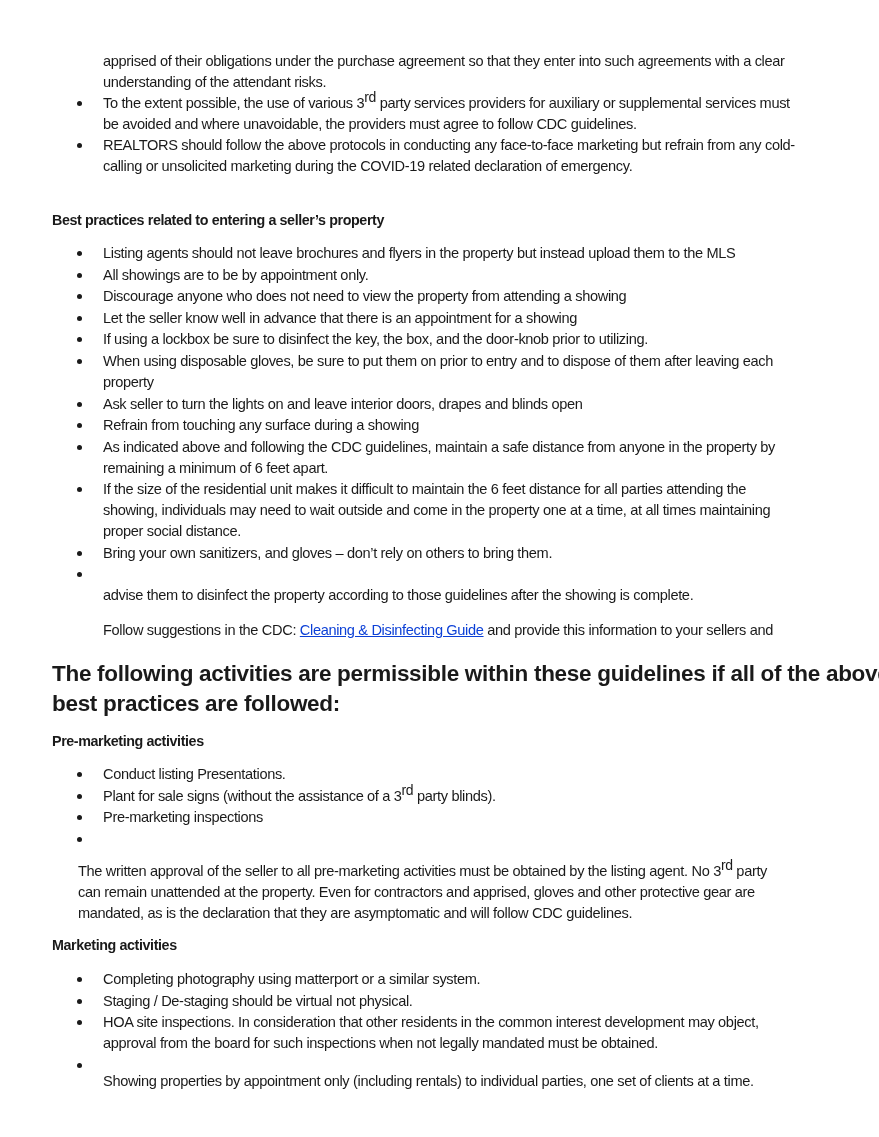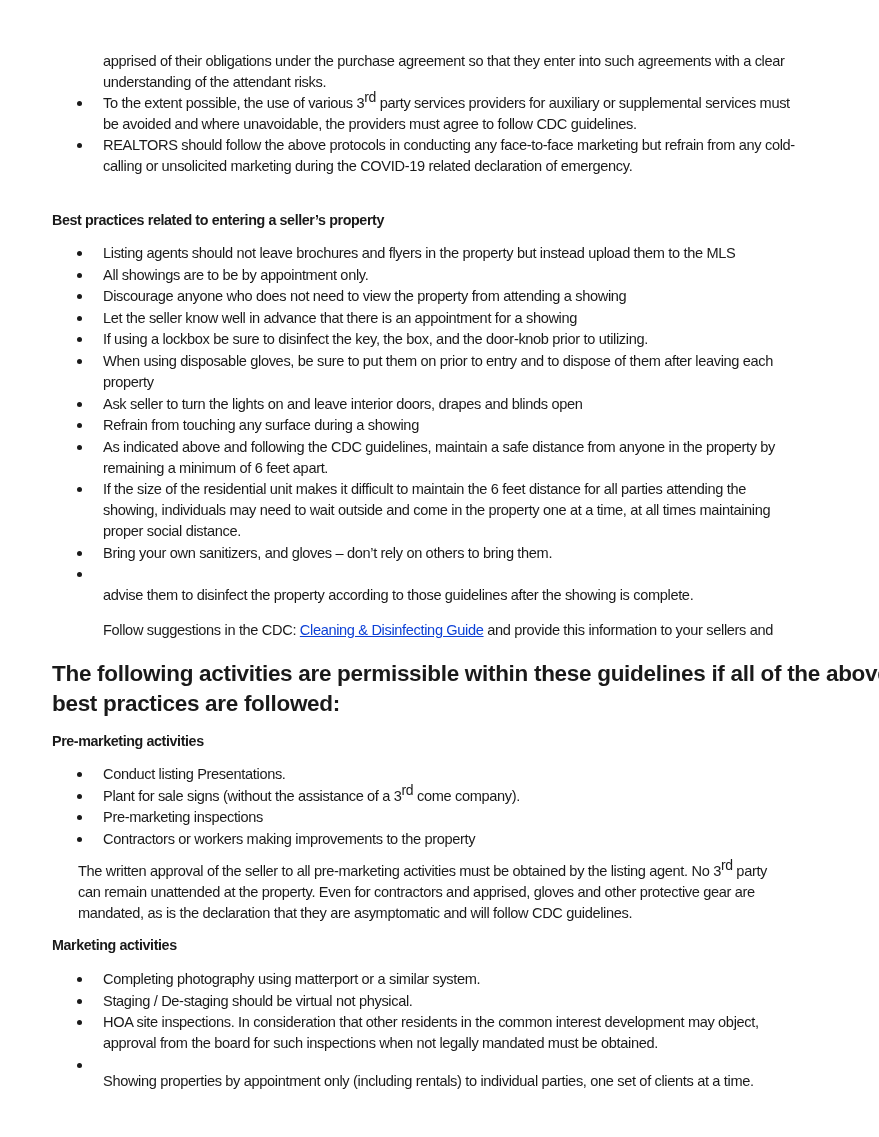--- a/index.html
+++ b/index.html
@@ -80,27 +80,26 @@
 
   <div class="big-heading" style="left:52px; top:659px;">The following activities are permissible within these guidelines if all of the above</div>
   <div class="big-heading" style="left:52px; top:689px;">best practices are followed:</div>
 
   <div class="sub-heading" style="left:52px; top:731px;">Pre-marketing activities</div>
 
   <div class="bullet" style="left:77px; top:772px;"></div>
   <div class="line" style="left:103px; top:764px;">Conduct listing Presentations.</div>
 
   <div class="bullet" style="left:77px; top:794px;"></div>
-  <div class="line" style="left:103px; top:786px;"><span>Plant for sale signs (without the assistance of a 3</span><sup>rd</sup><span> come company).</span></div>
+  <div class="line" style="left:103px; top:786px;"><span>Plant for sale signs (without the assistance of a 3</span><sup>rd</sup><span> party blinds).</span></div>
 
   <div class="bullet" style="left:77px; top:815px;"></div>
   <div class="line" style="left:103px; top:807px;">Pre-marketing inspections</div>
 
   <div class="bullet" style="left:77px; top:837px;"></div>
-  <div class="line" style="left:103px; top:829px;">Contractors or workers making improvements to the property</div>
 
   <div class="line" style="left:78px; top:861px;"><span>The written approval of the seller to all pre-marketing activities must be obtained by the listing agent. No 3</span><sup>rd</sup><span> party</span></div>
   <div class="line" style="left:78px; top:882px;">can remain unattended at the property. Even for contractors and apprised, gloves and other protective gear are</div>
   <div class="line" style="left:78px; top:903px;">mandated, as is the declaration that they are asymptomatic and will follow CDC guidelines.</div>
 
   <div class="sub-heading" style="left:52px; top:935px;">Marketing activities</div>
 
   <div id="marketing-list">
       <div class="bullet" style="left: 77px; top: 977px;"></div>
       <div class="line" style="left: 103px; top: 969px;">Completing photography using matterport or a similar system.</div>

